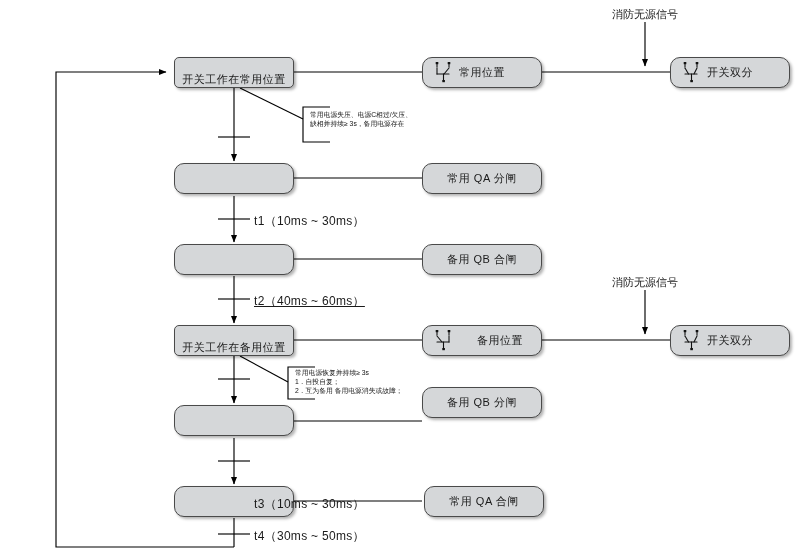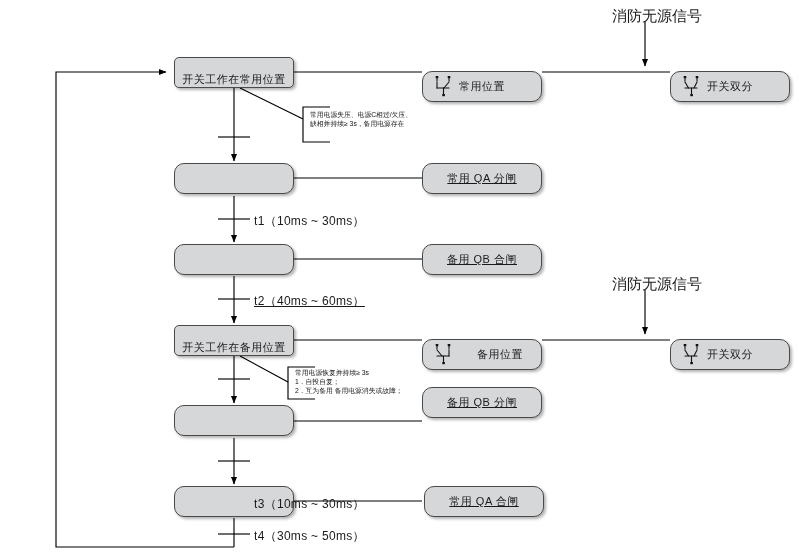--- a/index.html
+++ b/index.html
@@ -19,33 +19,33 @@
     border-radius:10px;
     box-shadow:2px 2px 3px rgba(0,0,0,0.30);
     display:flex;align-items:center;justify-content:center;
     font-size:11px;
     letter-spacing:.5px;
     box-sizing:border-box;
     color:#1a1a1a;
   }
   .node.state{border-radius:5px;align-items:flex-end;}
   .node.blank{}
-  .node.act{justify-content:center;text-decoration:underline;}
-  .node.sig{justify-content:flex-start;padding-left:10px;margin-top:14px;}
+  .node.act{justify-content:center;}
+  .node.sig{justify-content:flex-start;padding-left:10px;}
   .node.sig .siglabel{margin-left:26px;}
 
   .sw-icon{position:absolute;left:10px;top:50%;transform:translateY(-50%);}
 
   
   .tlabel{
     position:absolute;font-size:12px;white-space:nowrap;color:#1a1a1a;
     letter-spacing:.3px;
   }
   .fire-label{
-    position:absolute;font-size:15px;white-space:nowrap;color:#1a1a1a;
+    position:absolute;font-size:11px;white-space:nowrap;color:#1a1a1a;
   }
   
   .note{
     position:absolute;
     font-size:6.8px;
     line-height:9px;
     white-space:nowrap;
     color:#111;
     padding:3px 0 3px 7px;
     box-sizing:border-box;

